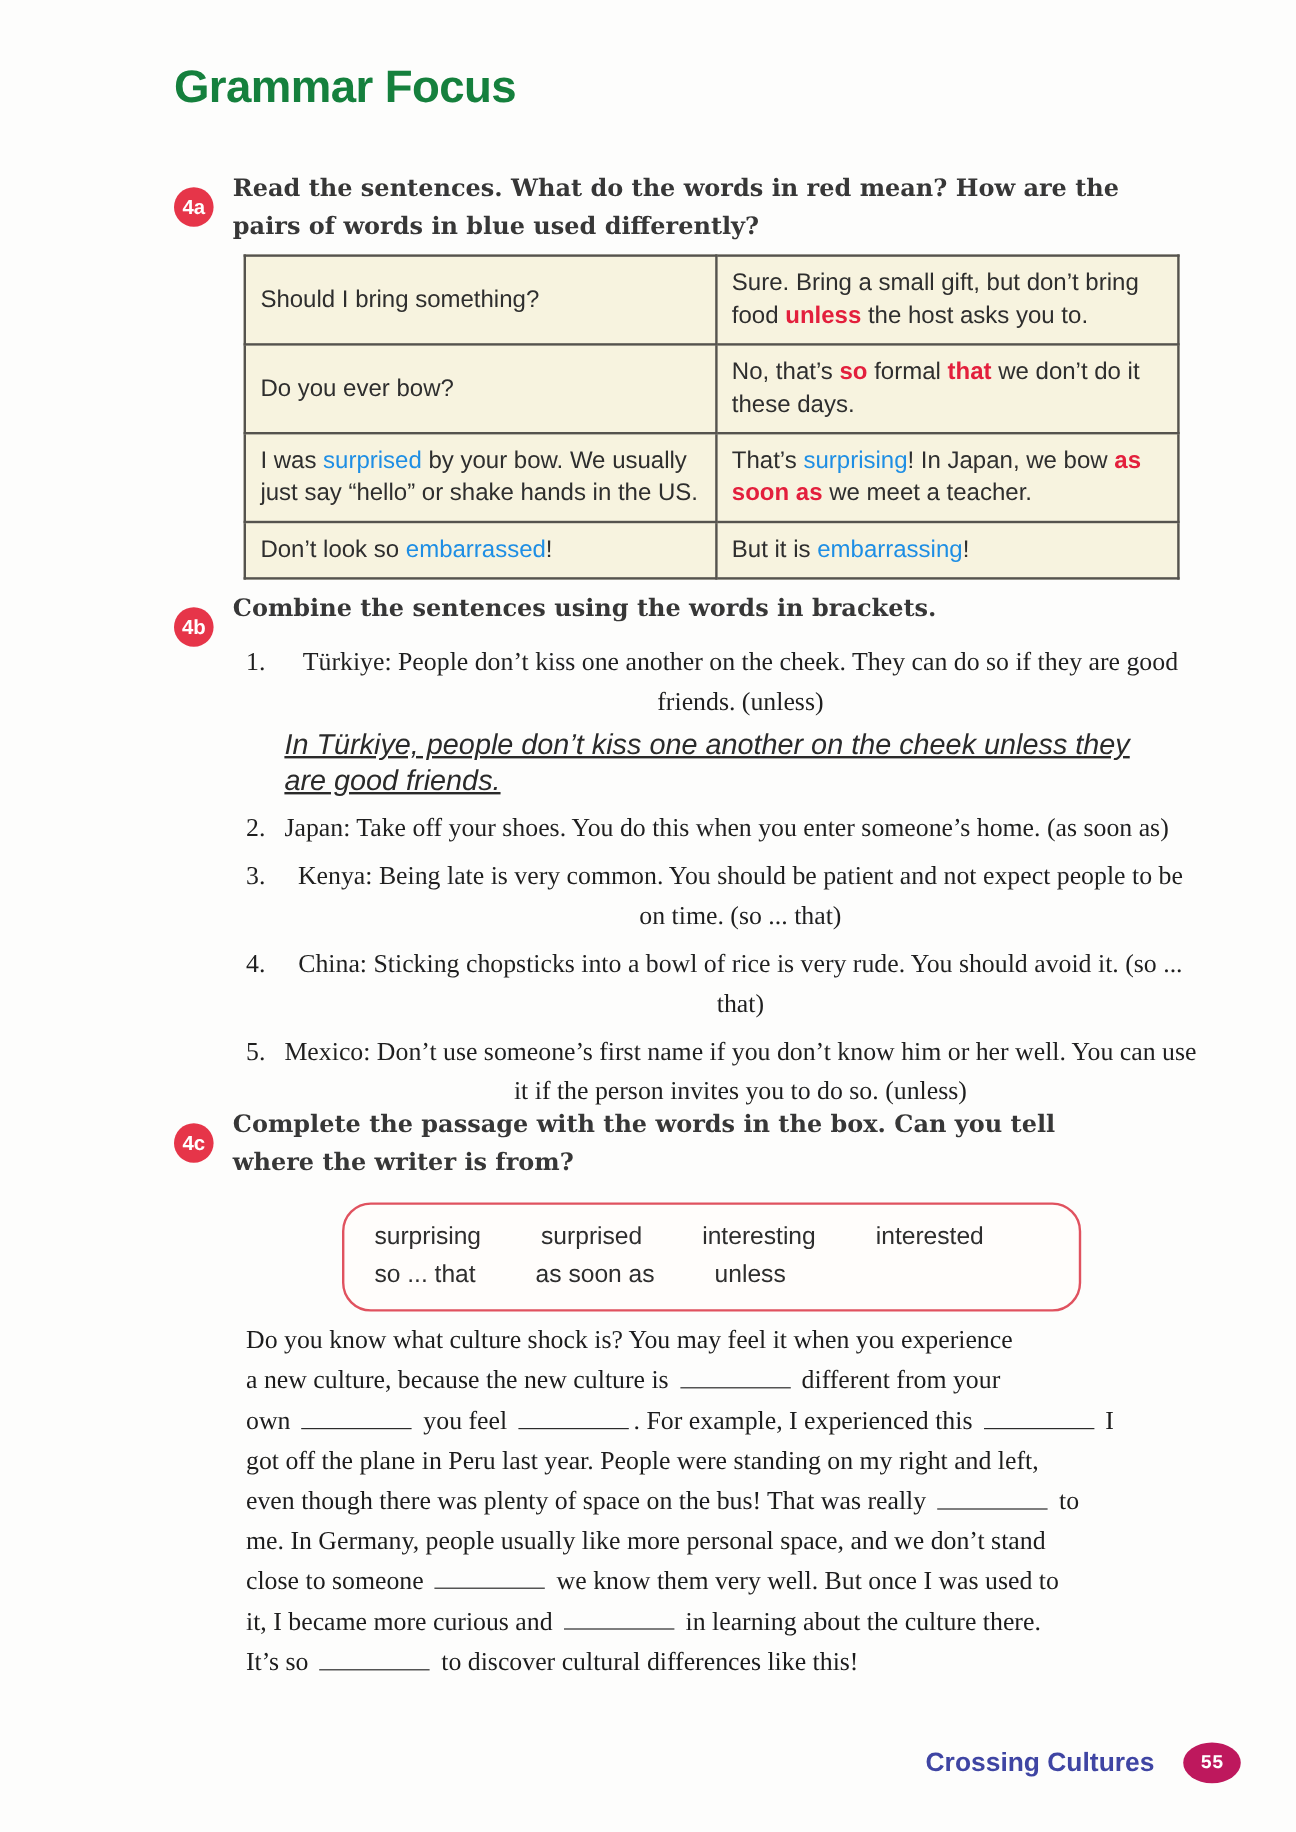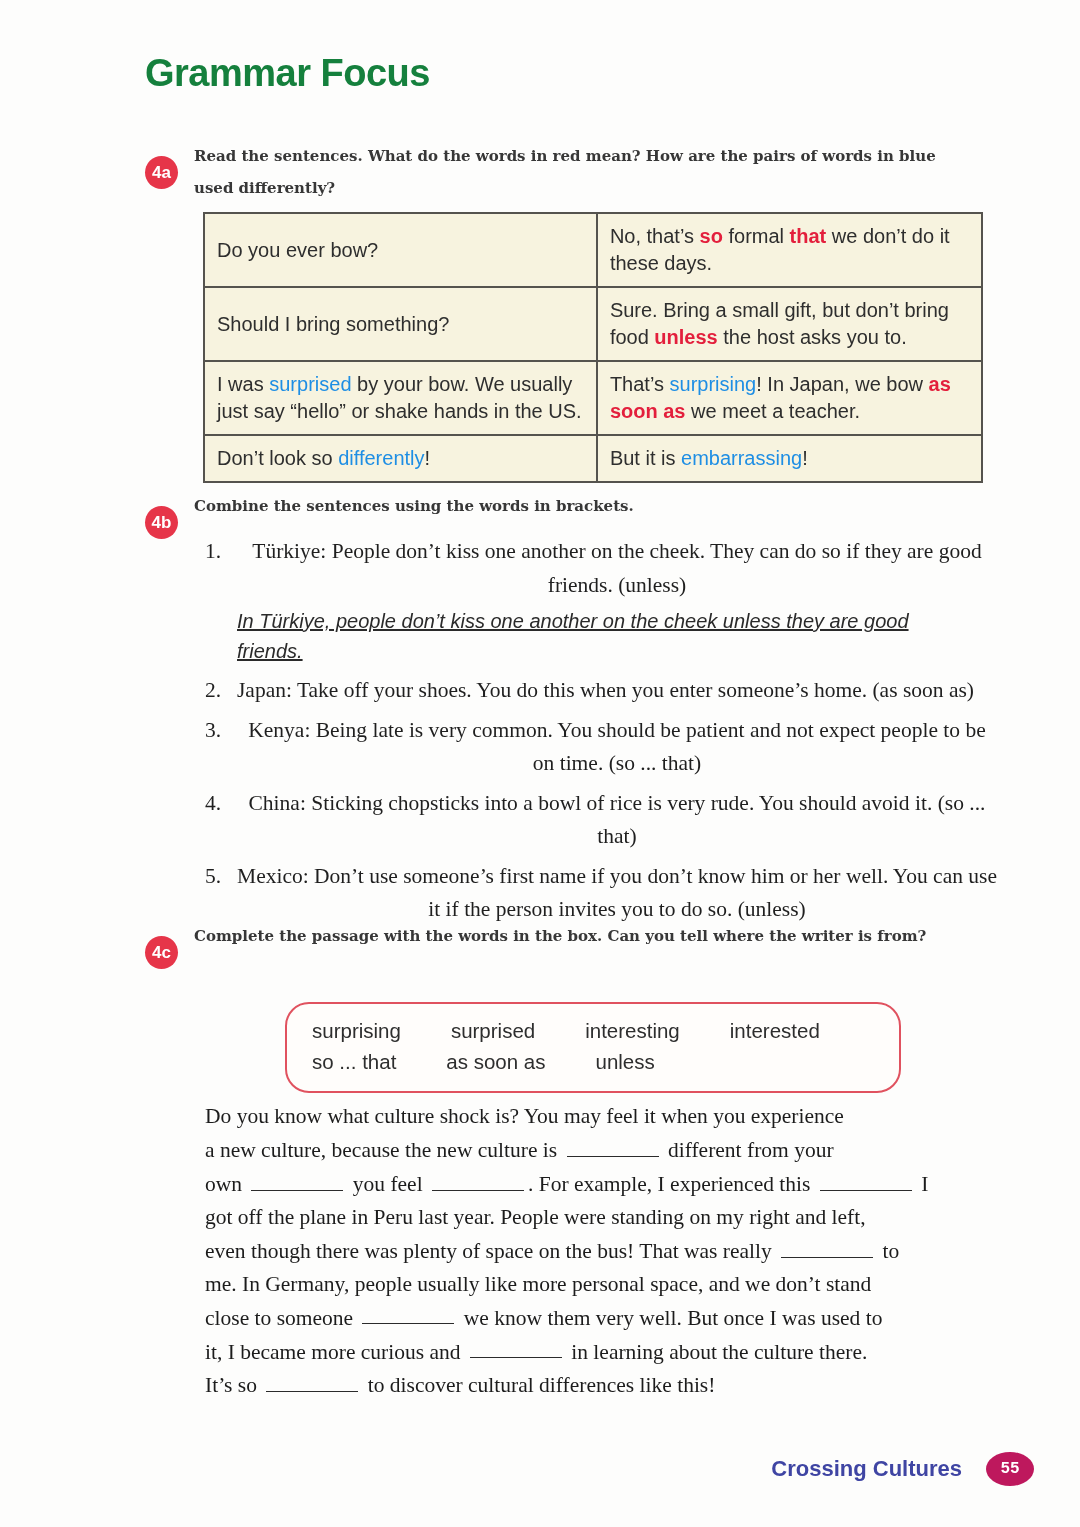--- a/index.html
+++ b/index.html
@@ -6,37 +6,37 @@
   .page{position:relative;width:1080px;height:1527px;background:#fdfdfc;overflow:hidden;
         font-family:"Liberation Serif",serif;color:#1f1f1f;}
   .page-title{position:absolute;top:52px;left:145px;margin:0;
         font-family:"Liberation Sans",sans-serif;font-weight:bold;font-size:38px;
         letter-spacing:-0.5px;color:#15803d;}
   .task-head{position:absolute;display:flex;gap:16px;align-items:flex-start;}
   .badge{flex:0 0 auto;width:33px;height:33px;border-radius:50%;background:#e63549;color:#fff;
         font-family:"Liberation Sans",sans-serif;font-weight:bold;font-size:17px;
         display:flex;align-items:center;justify-content:center;margin-top:16px;}
   .task-instructions{margin:0;width:752px;font-family:"DejaVu Serif",serif;font-weight:bold;
-        font-size:15px;line-height:32px;color:#373737;}
+        font-size:20px;line-height:32px;color:#373737;}
   .head-4a{top:140px;left:145px;}
   .head-4b{top:490px;left:145px;}
   .head-4c{top:920px;left:145px;}
   .dialogue-table{position:absolute;top:212px;left:203px;width:780px;border-collapse:collapse;
         background:#f7f3df;font-family:"Liberation Sans",sans-serif;font-size:20px;
         color:#2e2e2e;}
   .dialogue-table td{border:2px solid #55534e;padding:9px 12px;vertical-align:middle;line-height:27px;}
   td.cell-left{width:50.5%;}
   .w-red{color:#e31f3c;font-weight:bold;}
   .w-blue{color:#1e8ee4;}
   .combine-list{position:absolute;top:535px;left:205px;width:800px;font-size:21.5px;line-height:33.5px;}
   .item{display:flex;margin-bottom:6px;}
   .item-num{flex:0 0 32px;}
   .item-text{max-width:760px;text-align:center;}
   .answer{margin:-2px 0 8px 32px;font-family:"Liberation Sans",sans-serif;font-style:italic;
-        font-size:20px;line-height:30px;text-decoration:underline;color:#2a2a2a;max-width:740px;}
+        font-size:24px;line-height:30px;text-decoration:underline;color:#2a2a2a;max-width:740px;}
   .word-box{position:absolute;top:1002px;left:285px;width:612px;border:2.5px solid #e0525f;
         border-radius:24px;padding:13px 0 15px 0;background:#fffdfb;}
   .wb-row{font-family:"Liberation Sans",sans-serif;font-size:20.5px;color:#2e2e2e;line-height:28px;}
   .wb-row + .wb-row{margin-top:3px;}
   .wb-word{display:inline-block;margin:0 25px;}
   .passage{position:absolute;top:1100px;left:205px;width:800px;font-size:21.5px;line-height:33.2px;color:#1c1c1c;}
   .blank{display:inline-block;width:92px;height:1.05em;border-bottom:1.6px solid #2b2b2b;
         vertical-align:baseline;margin:0 4px;}
   .page-footer{position:absolute;top:1452px;right:46px;display:flex;align-items:center;gap:24px;}
   .footer-label{font-family:"Liberation Sans",sans-serif;font-weight:bold;font-size:22px;color:#3f45a3;}
@@ -52,33 +52,33 @@
   <h1 class="page-title">Grammar Focus</h1>
 
   <div class="task-head head-4a">
     <span class="badge">4a</span>
     <p class="task-instructions">Read the sentences. What do the words in red mean? How are the pairs of words in blue used differently?</p>
   </div>
 
   <table class="dialogue-table">
     <tbody id="dialogue-body">
         <tr>
+          <td class="cell-left"><span>Should I bring something?</span></td>
+          <td class="cell-right"><span>Sure. Bring a small gift, but don’t bring food </span><span class="w-red">unless</span><span> the host asks you to.</span></td>
+        </tr>
+        <tr>
           <td class="cell-left"><span>Do you ever bow?</span></td>
           <td class="cell-right"><span>No, that’s </span><span class="w-red">so</span><span> formal </span><span class="w-red">that</span><span> we don’t do it these days.</span></td>
-        </tr>
-        <tr>
-          <td class="cell-left"><span>Should I bring something?</span></td>
-          <td class="cell-right"><span>Sure. Bring a small gift, but don’t bring food </span><span class="w-red">unless</span><span> the host asks you to.</span></td>
         </tr>
         <tr>
           <td class="cell-left"><span>I was </span><span class="w-blue">surprised</span><span> by your bow. We usually just say “hello” or shake hands in the US.</span></td>
           <td class="cell-right"><span>That’s </span><span class="w-blue">surprising</span><span>! In Japan, we bow </span><span class="w-red">as soon as</span><span> we meet a teacher.</span></td>
         </tr>
         <tr>
-          <td class="cell-left"><span>Don’t look so </span><span class="w-blue">differently</span><span>!</span></td>
+          <td class="cell-left"><span>Don’t look so </span><span class="w-blue">embarrassed</span><span>!</span></td>
           <td class="cell-right"><span>But it is </span><span class="w-blue">embarrassing</span><span>!</span></td>
         </tr>
       </tbody>
   </table>
 
   <div class="task-head head-4b">
     <span class="badge">4b</span>
     <p class="task-instructions">Combine the sentences using the words in brackets.</p>
   </div>
 

